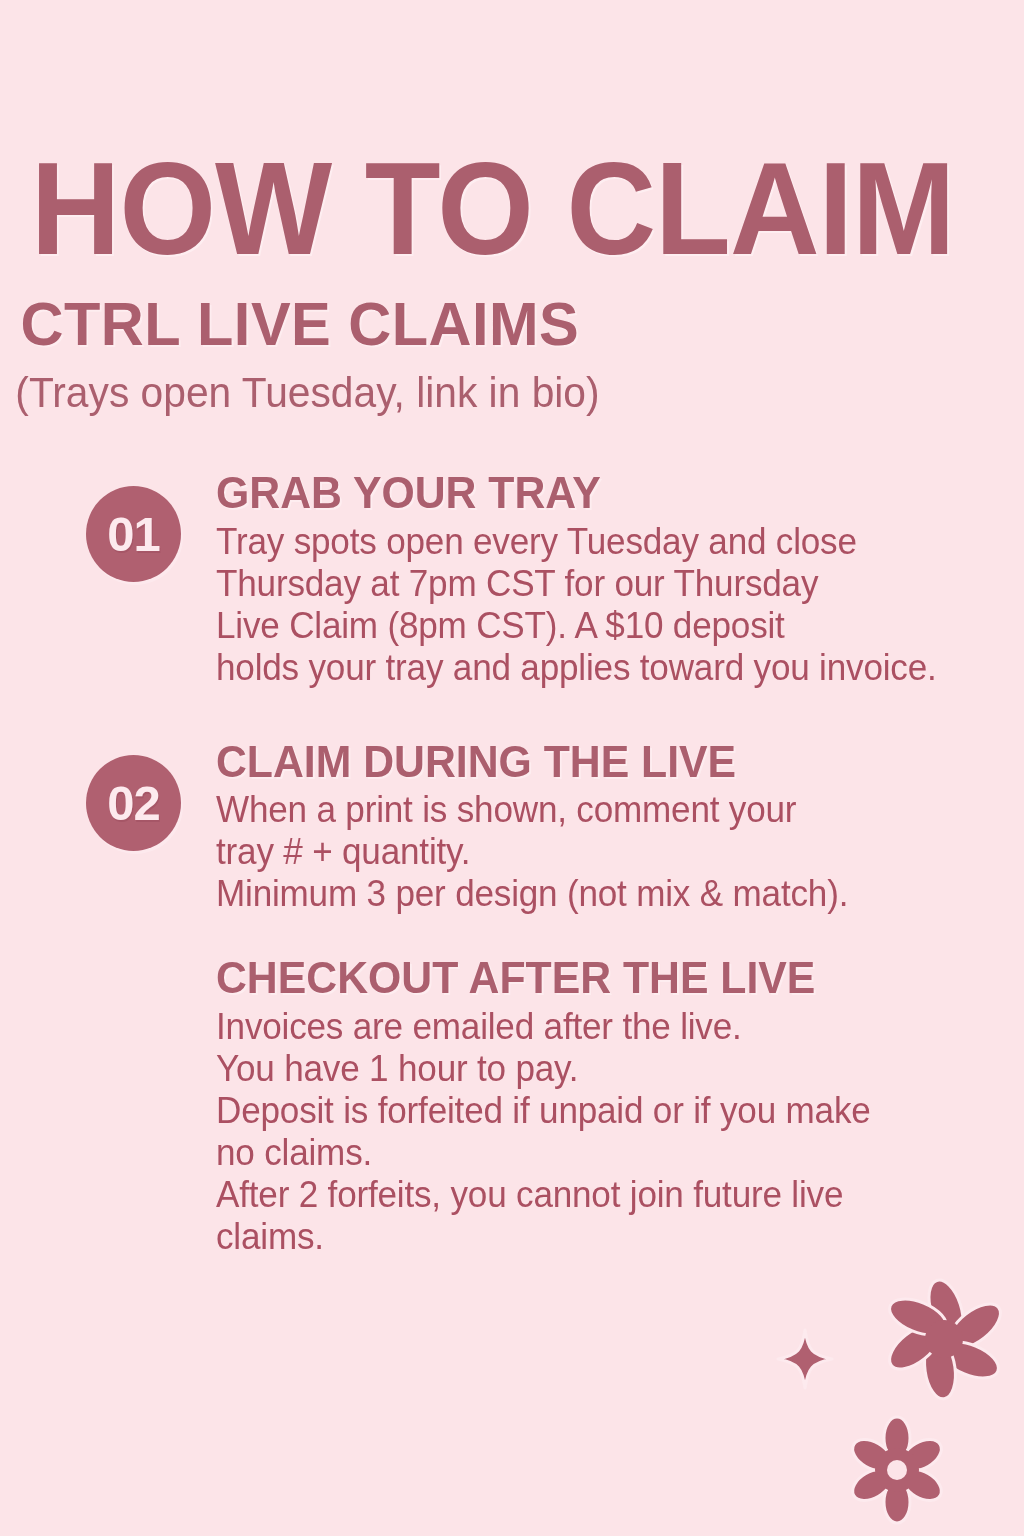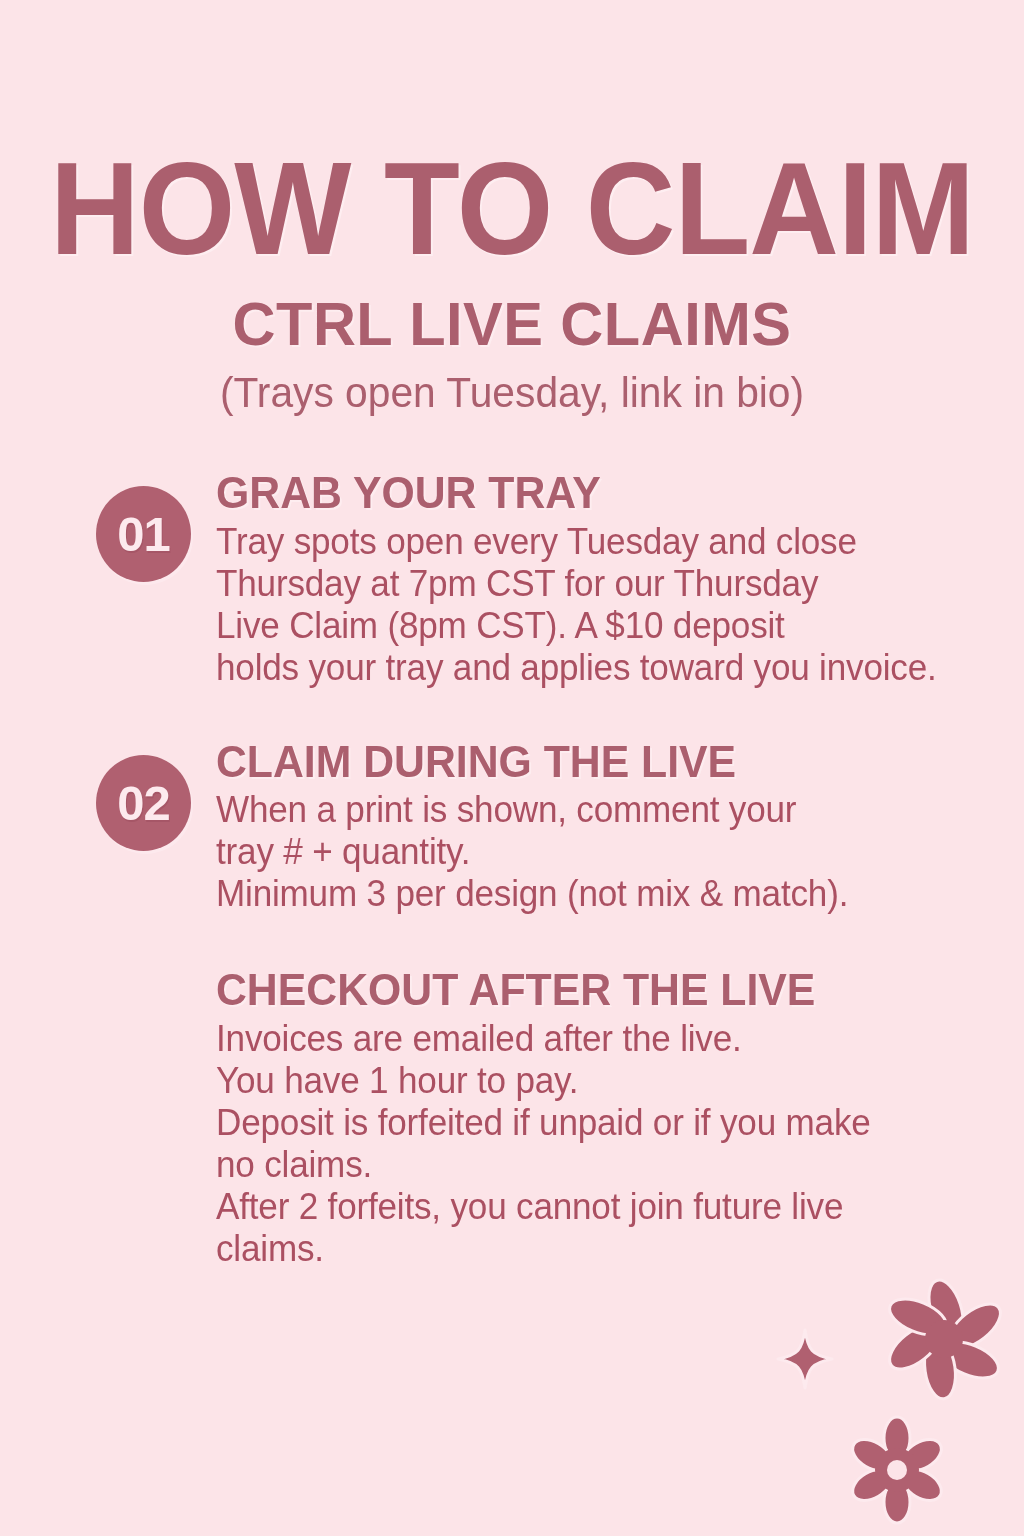--- a/index.html
+++ b/index.html
@@ -22,21 +22,20 @@
     background: #fce4e8;
     box-sizing: border-box;
   }
 
   
   .header {
     position: absolute;
     left: 0;
     top: 0;
     width: 1024px;
-    text-align: center;
   }
 
   .main-title {
     margin: 0;
     padding: 0;
     color: #ab5f6e;
     font-family: "Liberation Sans", sans-serif;
     font-weight: bold;
     font-size: 132px;
     line-height: 1;
@@ -88,21 +87,21 @@
   .step {
     position: relative;
     display: block;
     padding-left: 216px;
     padding-right: 24px;
     box-sizing: border-box;
   }
 
   .step-badge {
     position: absolute;
-    left: 96px;
+    left: 86px;
     top: 16px;
     width: 95px;
     height: 96px;
     border-radius: 50%;
     background: #b06070;
     color: #fdeaee;
     font-weight: bold;
     font-size: 49px;
     line-height: 96px;
     text-align: center;
@@ -137,21 +136,21 @@
     transform: scaleX(0.975);
     transform-origin: left top;
   }
 
   .step-body .line {
     display: block;
     white-space: nowrap;
   }
 
   #step-1 { margin-bottom: 50px; }
-  #step-2 { margin-bottom: 52px; }
+  #step-2 { margin-bottom: 40px; }
 
   
   .decor {
     position: absolute;
     right: 0;
     bottom: 0;
     width: 260px;
     height: 260px;
     pointer-events: none;
   }

